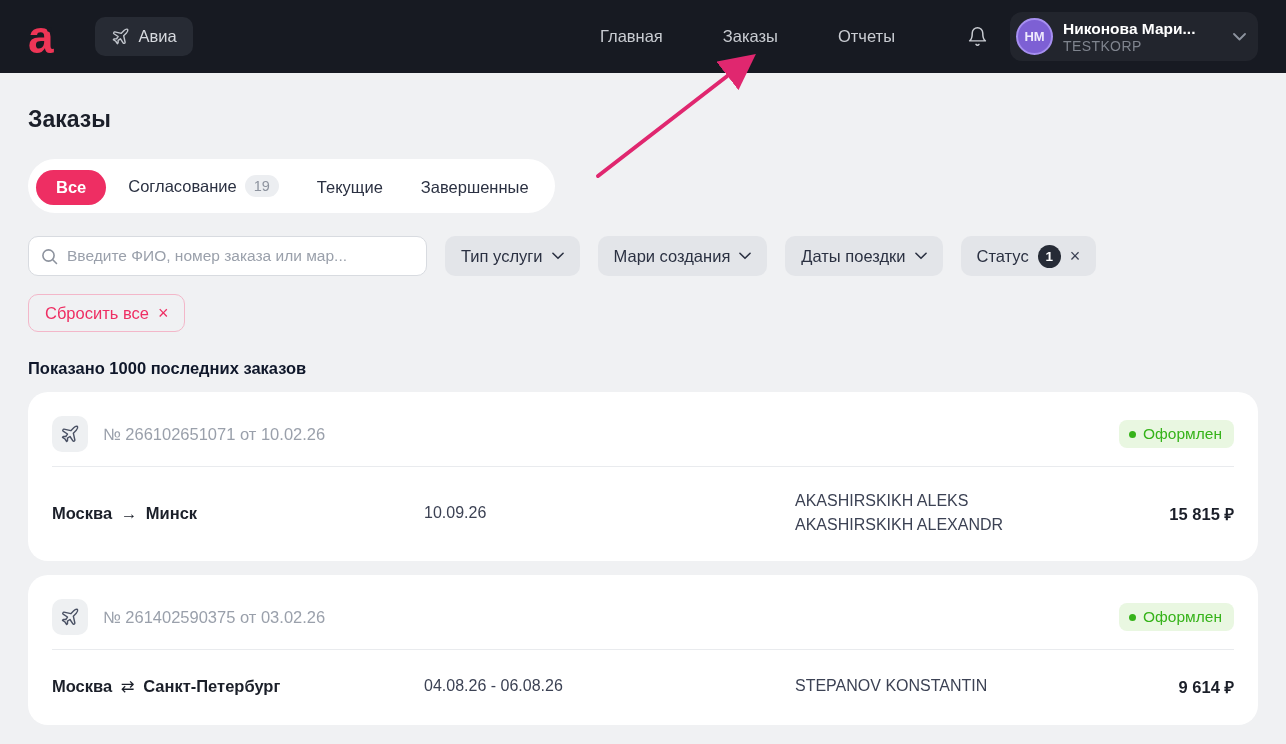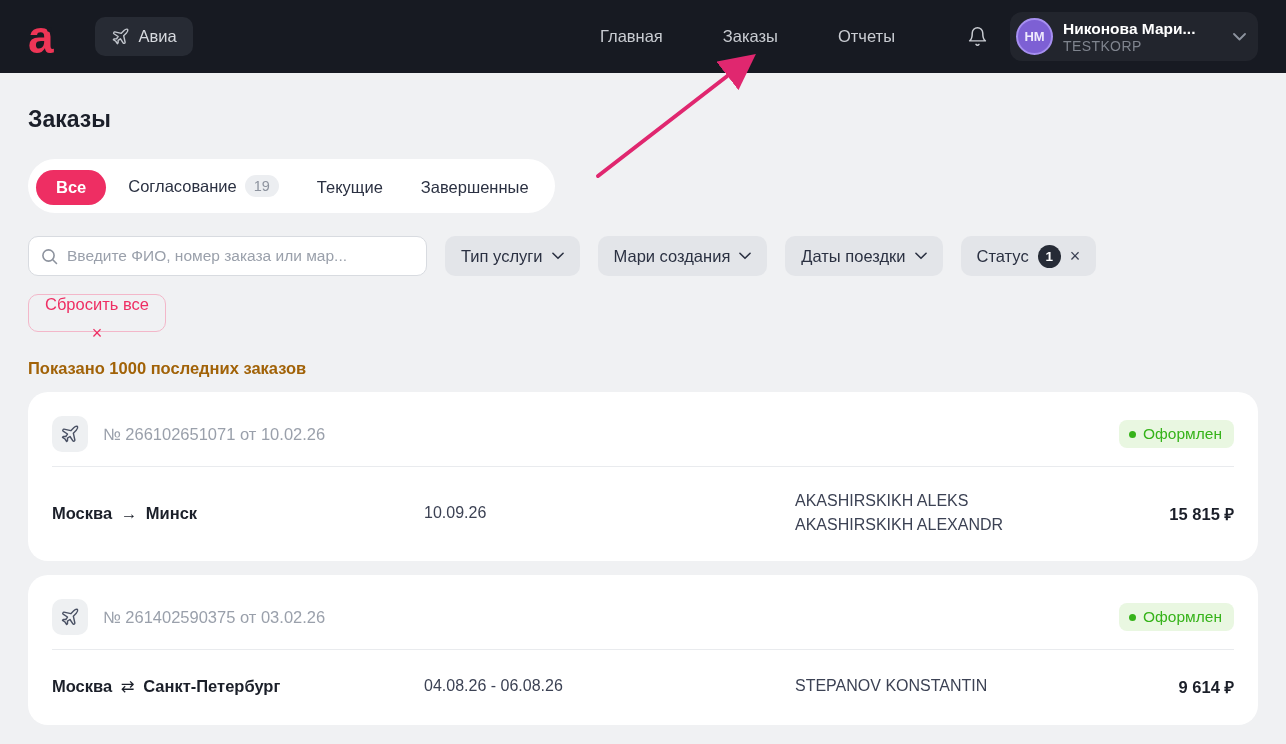--- a/index.html
+++ b/index.html
@@ -85,25 +85,25 @@
   }
   .chip-count {
     width:23px; height:23px; border-radius:50%; background:#262b36; color:#ffffff;
     font-size:13.5px; font-weight:700; display:flex; align-items:center; justify-content:center;
   }
   .chip-close { color:#3c4254; font-size:18px; line-height:1; cursor:pointer; }
 
   .reset-btn {
     margin-top:18px; display:inline-flex; align-items:center; gap:9px;
     height:38px; padding:0 16px; border:1px solid #f3b7c9; border-radius:10px;
-    color:#ee2e63; font-size:16.5px; cursor:pointer; background:transparent;flex-direction:column;
+    color:#ee2e63; font-size:16.5px; cursor:pointer; background:transparent;
   }
   .reset-btn .x { font-size:18px; }
 
-  .results-note { margin-top:27px; font-size:16.5px; font-weight:700; color:#a16207; }
+  .results-note { margin-top:27px; font-size:16.5px; font-weight:700; color:#0f172a; }
 
   
   .card {
     background:#ffffff; border-radius:20px; margin-top:14px; padding:24px 24px 0;
     cursor:pointer;
   }
   .card-header { display:flex; align-items:center; }
   .service-icon {
     width:36px; height:36px; background:#eef0f2; border-radius:10px;
     display:flex; align-items:center; justify-content:center; flex:0 0 auto;

